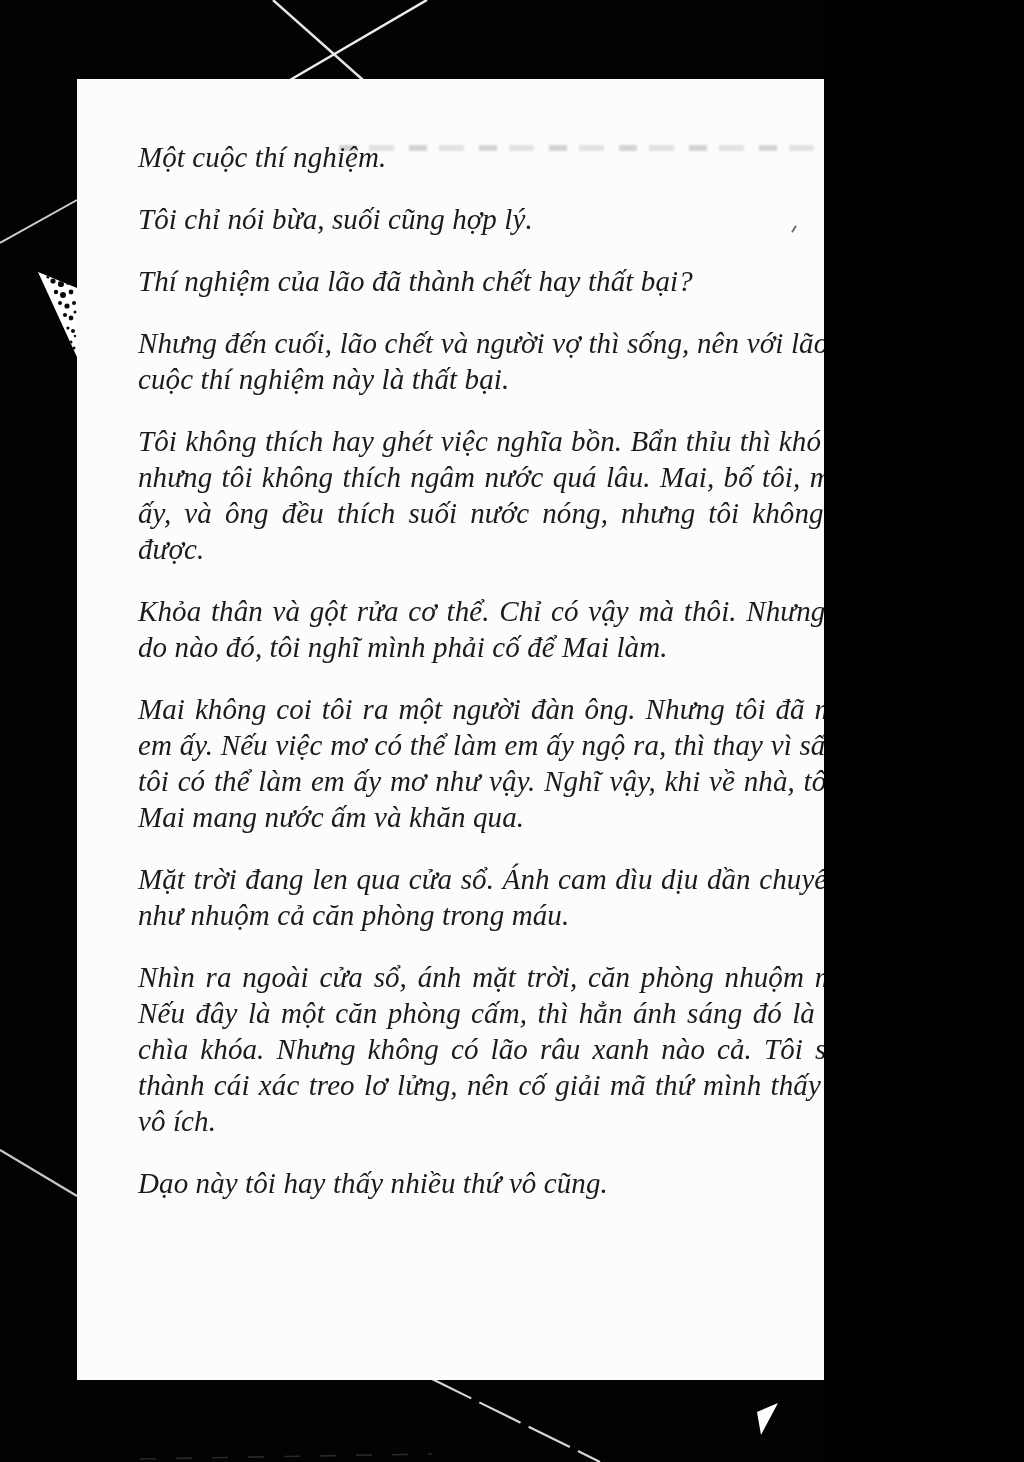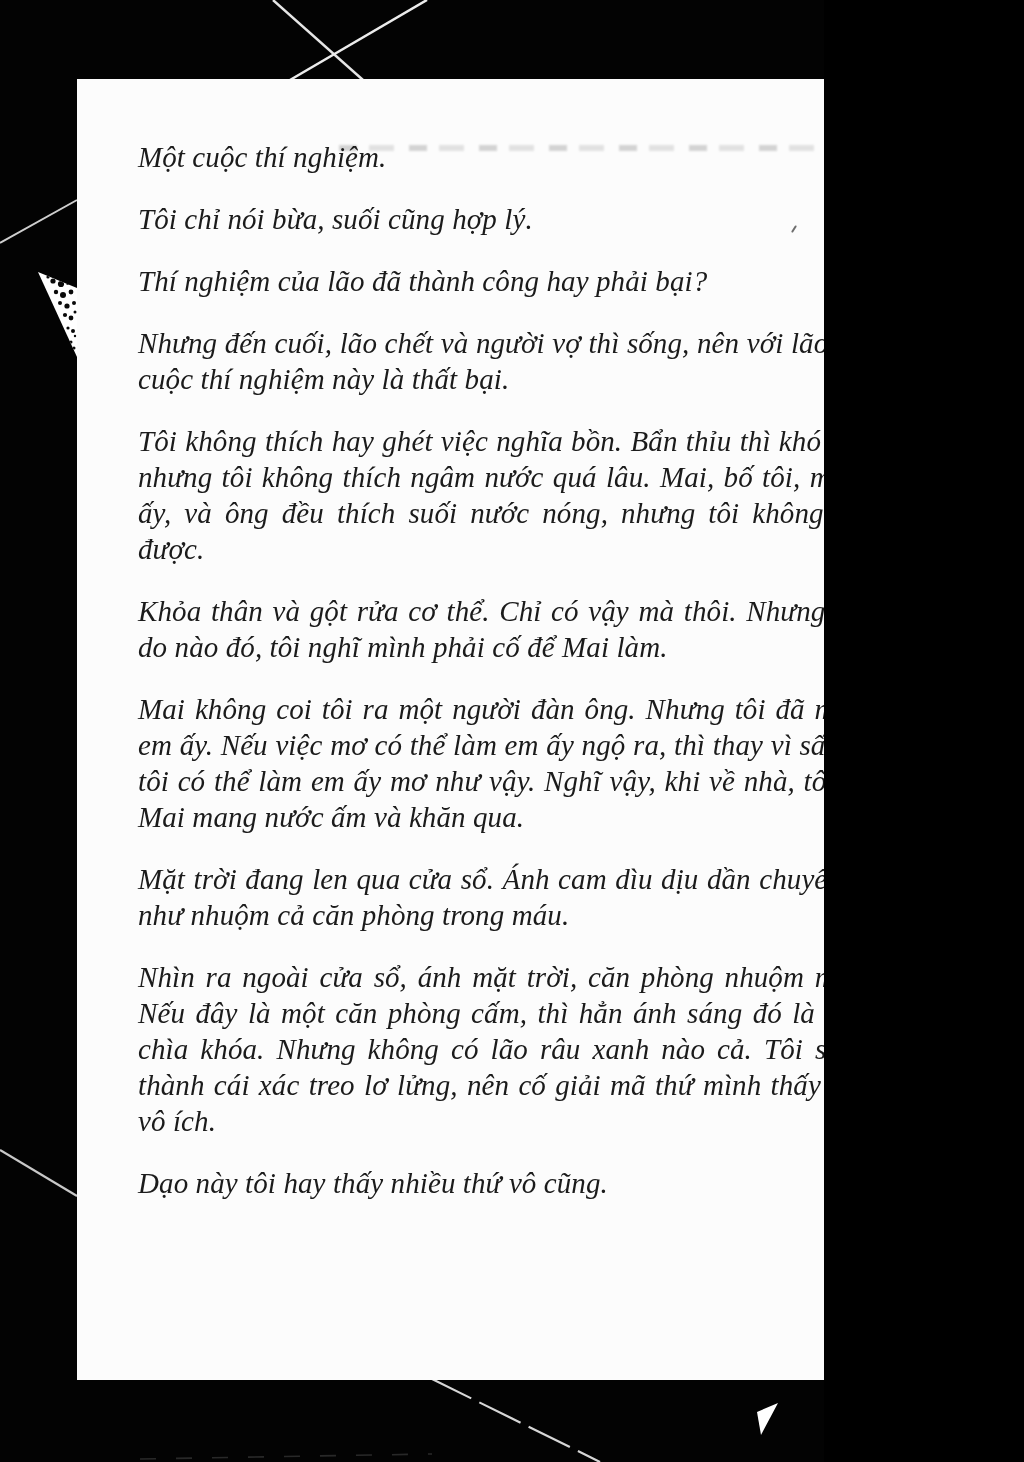--- a/index.html
+++ b/index.html
@@ -110,21 +110,21 @@
 
     <polygon points="757,1412 778,1403 761,1435" fill="#ffffff"></polygon>
   </svg>
 
   <div class="paper">
     <span class="smudge"></span>
     <span class="tick"></span>
 
     <p>Một cuộc thí nghiệm.</p>
     <p>Tôi chỉ nói bừa, suối cũng hợp lý.</p>
-    <p>Thí nghiệm của lão đã thành công hay phải bại?</p>
+    <p>Thí nghiệm của lão đã thành chết hay thất bại?</p>
     <p>Nhưng đến cuối, lão chết và người vợ thì sống, nên với lão, hẳn cuộc thí nghiệm này là thất bại.</p>
     <p>Tôi không thích hay ghét việc nghĩa bồn. Bẩn thỉu thì khó chịu, nhưng tôi không thích ngâm nước quá lâu. Mai, bố tôi, mẹ em ấy, và ông đều thích suối nước nóng, nhưng tôi không hiểu được.</p>
     <p>Khỏa thân và gột rửa cơ thể. Chỉ có vậy mà thôi. Nhưng vì lý do nào đó, tôi nghĩ mình phải cố để Mai làm.</p>
     <p>Mai không coi tôi ra một người đàn ông. Nhưng tôi đã mơ về em ấy. Nếu việc mơ có thể làm em ấy ngộ ra, thì thay vì sấn tới, tôi có thể làm em ấy mơ như vậy. Nghĩ vậy, khi về nhà, tôi bảo Mai mang nước ấm và khăn qua.</p>
     <p>Mặt trời đang len qua cửa sổ. Ánh cam dìu dịu dần chuyển đỏ, như nhuộm cả căn phòng trong máu.</p>
     <p>Nhìn ra ngoài cửa sổ, ánh mặt trời, căn phòng nhuộm máu... Nếu đây là một căn phòng cấm, thì hẳn ánh sáng đó là chiếc chìa khóa. Nhưng không có lão râu xanh nào cả. Tôi sẽ chỉ thành cái xác treo lơ lửng, nên cố giải mã thứ mình thấy cũng vô ích.</p>
     <p>Dạo này tôi hay thấy nhiều thứ vô cũng.</p>
   </div>
 </div>
 

